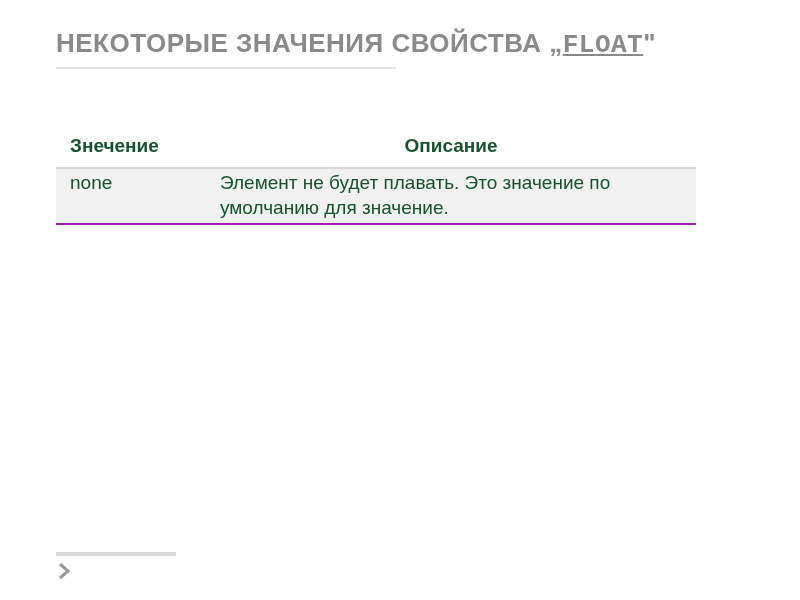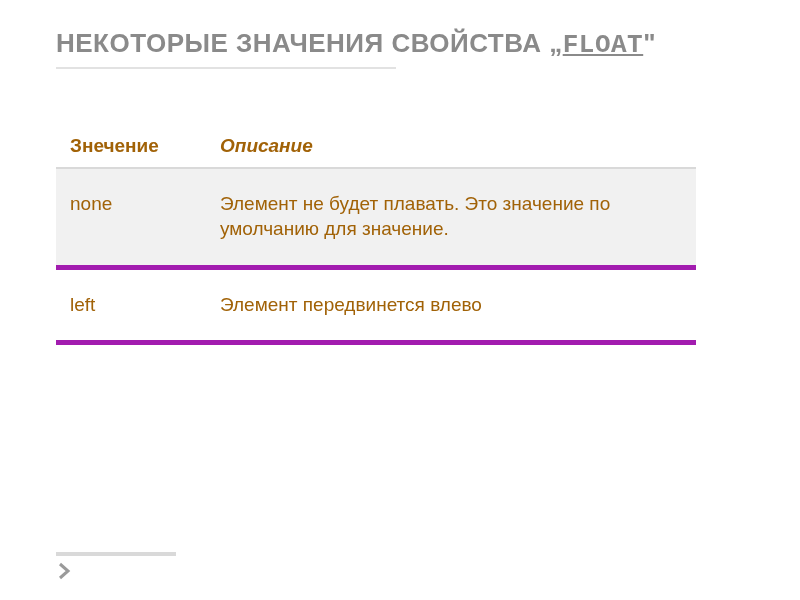--- a/index.html
+++ b/index.html
@@ -33,36 +33,36 @@
     margin-top: 6px;
     width: 340px;
     height: 2px;
     background: #e2e2e2;
   }
   .tbl {
     margin-top: 56px;
     width: 640px;
     border-collapse: collapse;
     font-size: 19px;
-    color: #a16207;
+    color: #14532d;
   }
   .tbl th {
     text-align: left;
     font-weight: bold;
     padding: 10px 14px;
     background: #ffffff;
     border-bottom: 2px solid #d9d9d9;
   }
   .tbl th.col-desc {
-    font-style: italic;
+    text-align: center;
   }
   .tbl td {
-    padding: 23px 14px;
+    padding: 2px 14px;
     vertical-align: top;
-    border-bottom: 5px solid #a21caf;
+    border-bottom: 2px solid #a21caf;
     line-height: 1.3;
   }
   .tbl tbody tr:nth-child(odd) td {
     background: #f1f1f1;
   }
   .tbl tbody tr:nth-child(even) td {
     background: #ffffff;
   }
   .col-val { width: 150px; }
   .footer-rule {
@@ -95,24 +95,20 @@
       <tr>
         <th class="col-val">Знечение</th>
         <th class="col-desc">Описание</th>
       </tr>
     </thead>
     <tbody>
       <tr>
         <td class="col-val">none</td>
         <td>Элемент не будет плавать. Это значение по умолчанию для значение.</td>
       </tr>
-      <tr>
-        <td class="col-val">left</td>
-        <td>Элемент передвинется влево</td>
-      </tr>
     </tbody>
   </table>
 
   <div class="footer-rule"></div>
 
   <div class="chevron">
     <svg width="18" height="18" viewBox="0 0 18 18">
       <polyline points="4,2 12,9 4,16" fill="none" stroke="#9a9a9a" stroke-width="3"></polyline>
     </svg>
   </div>

